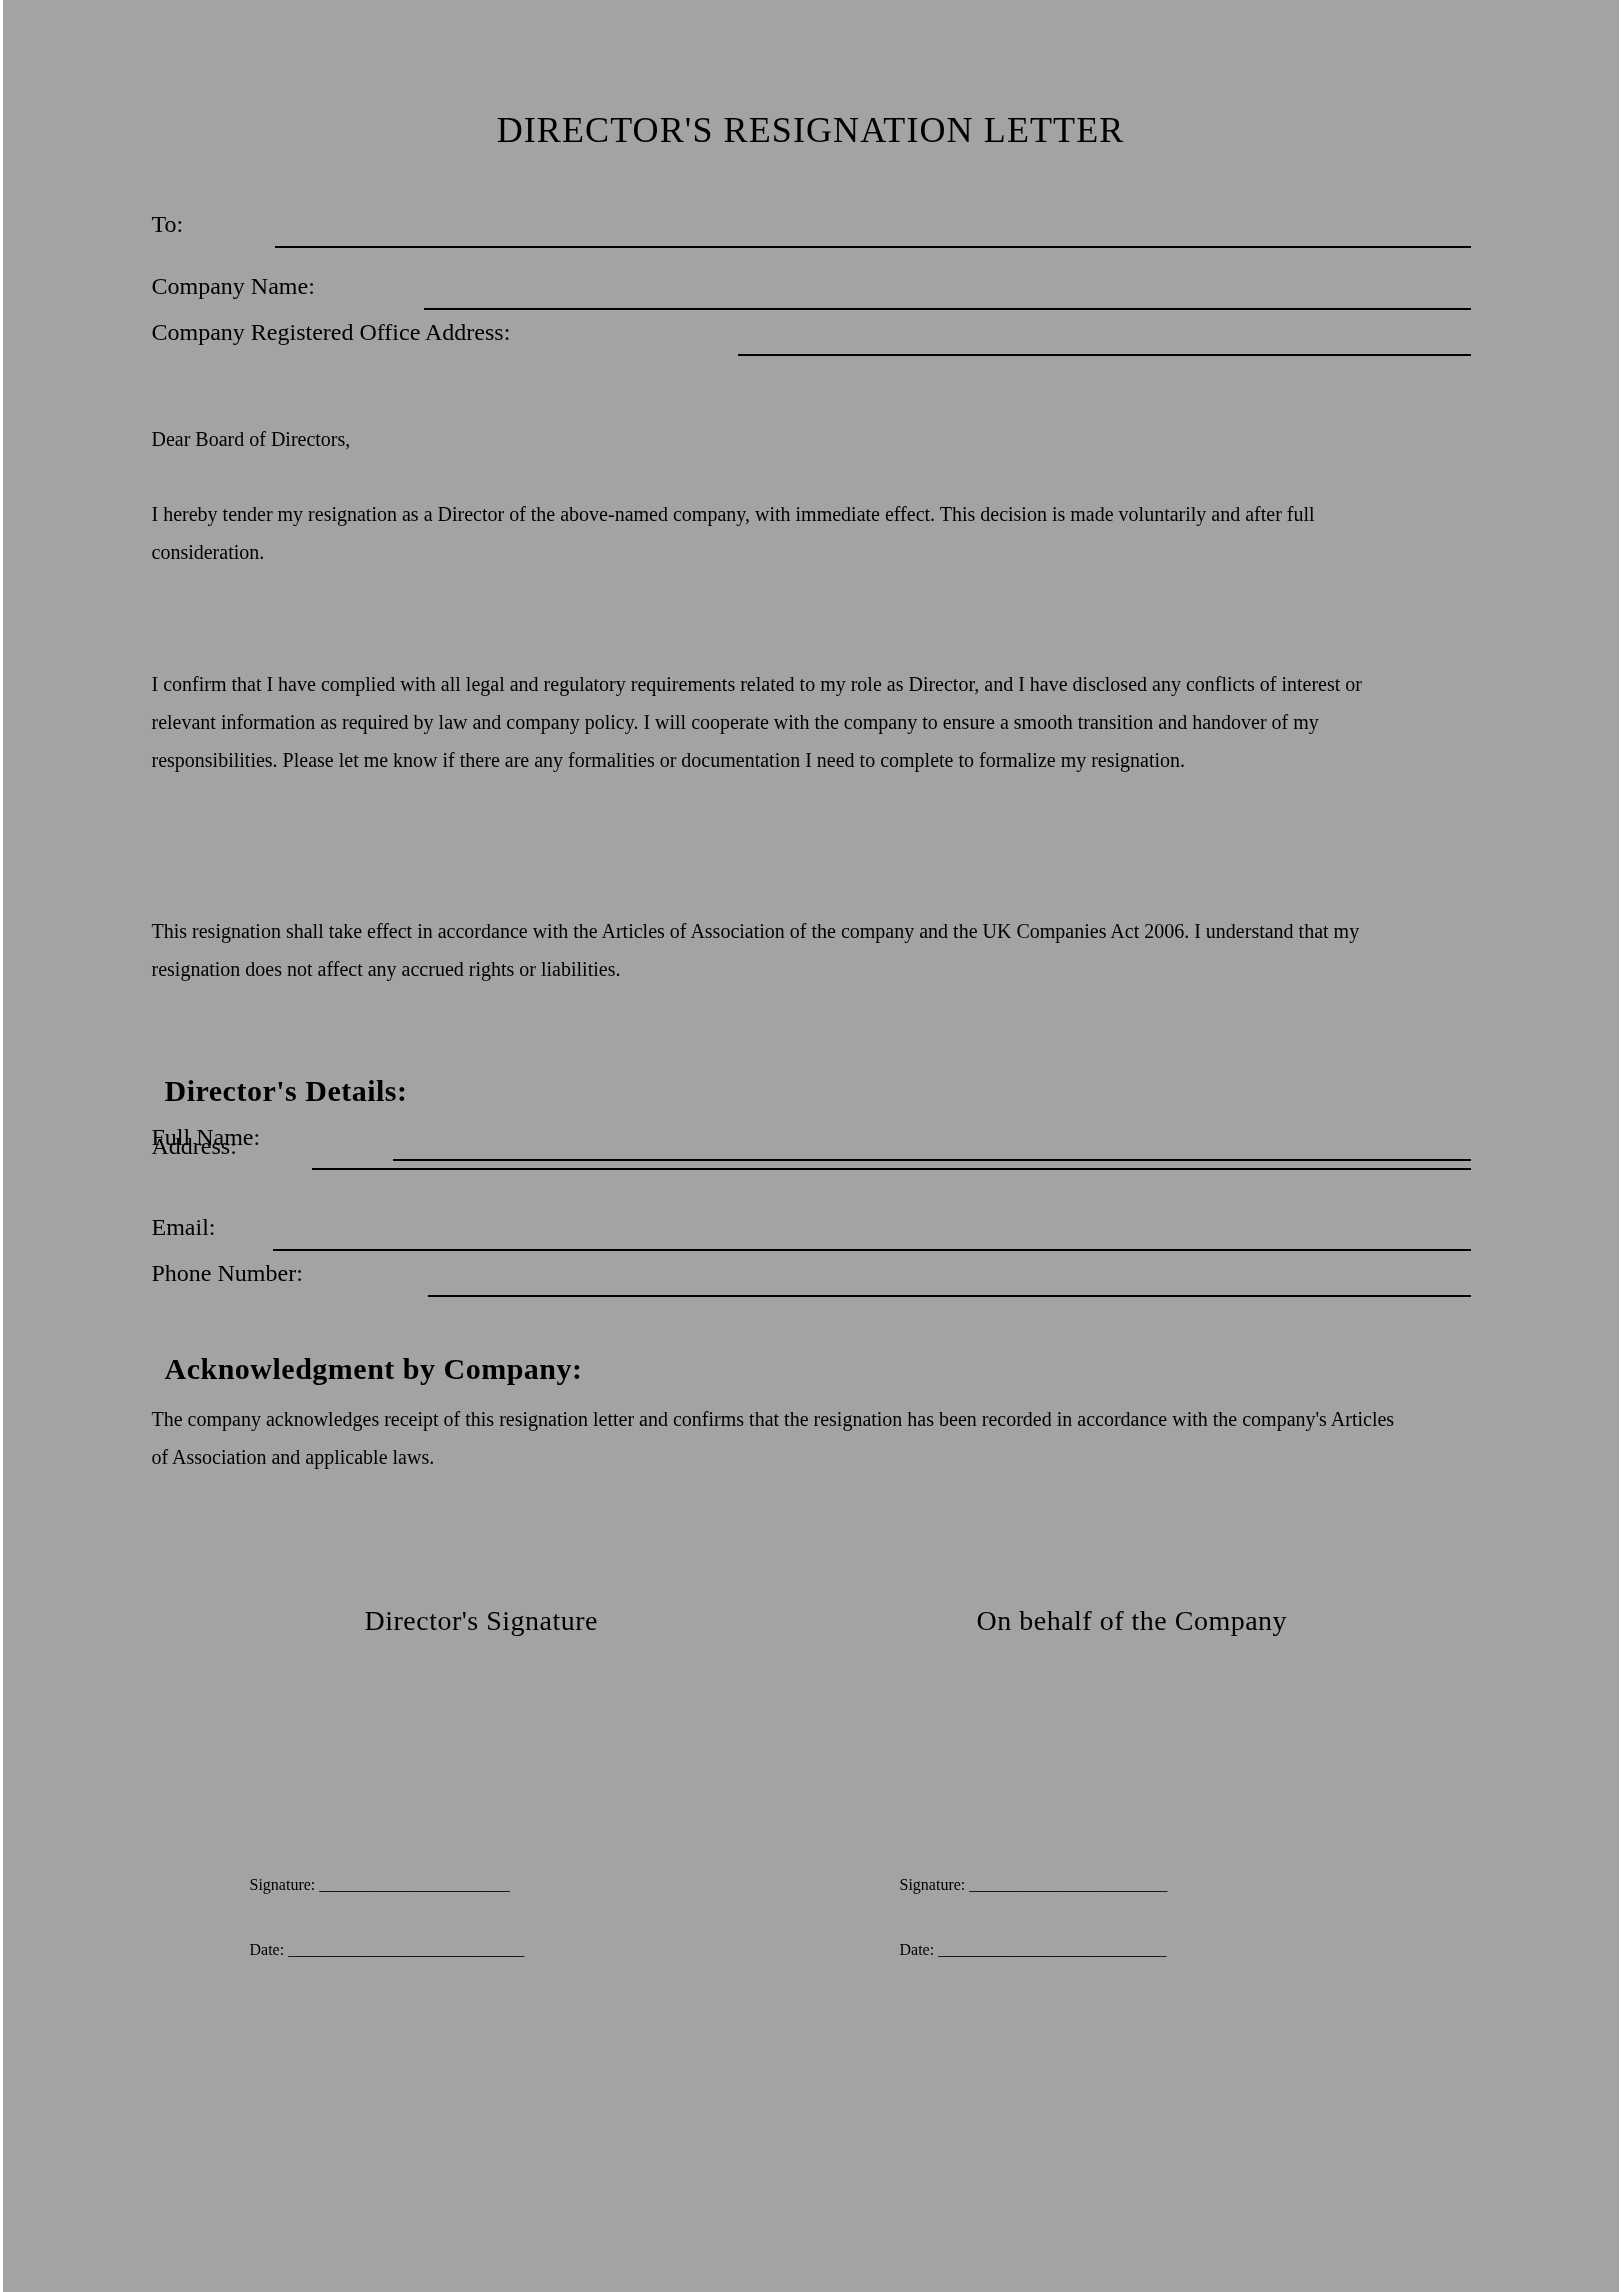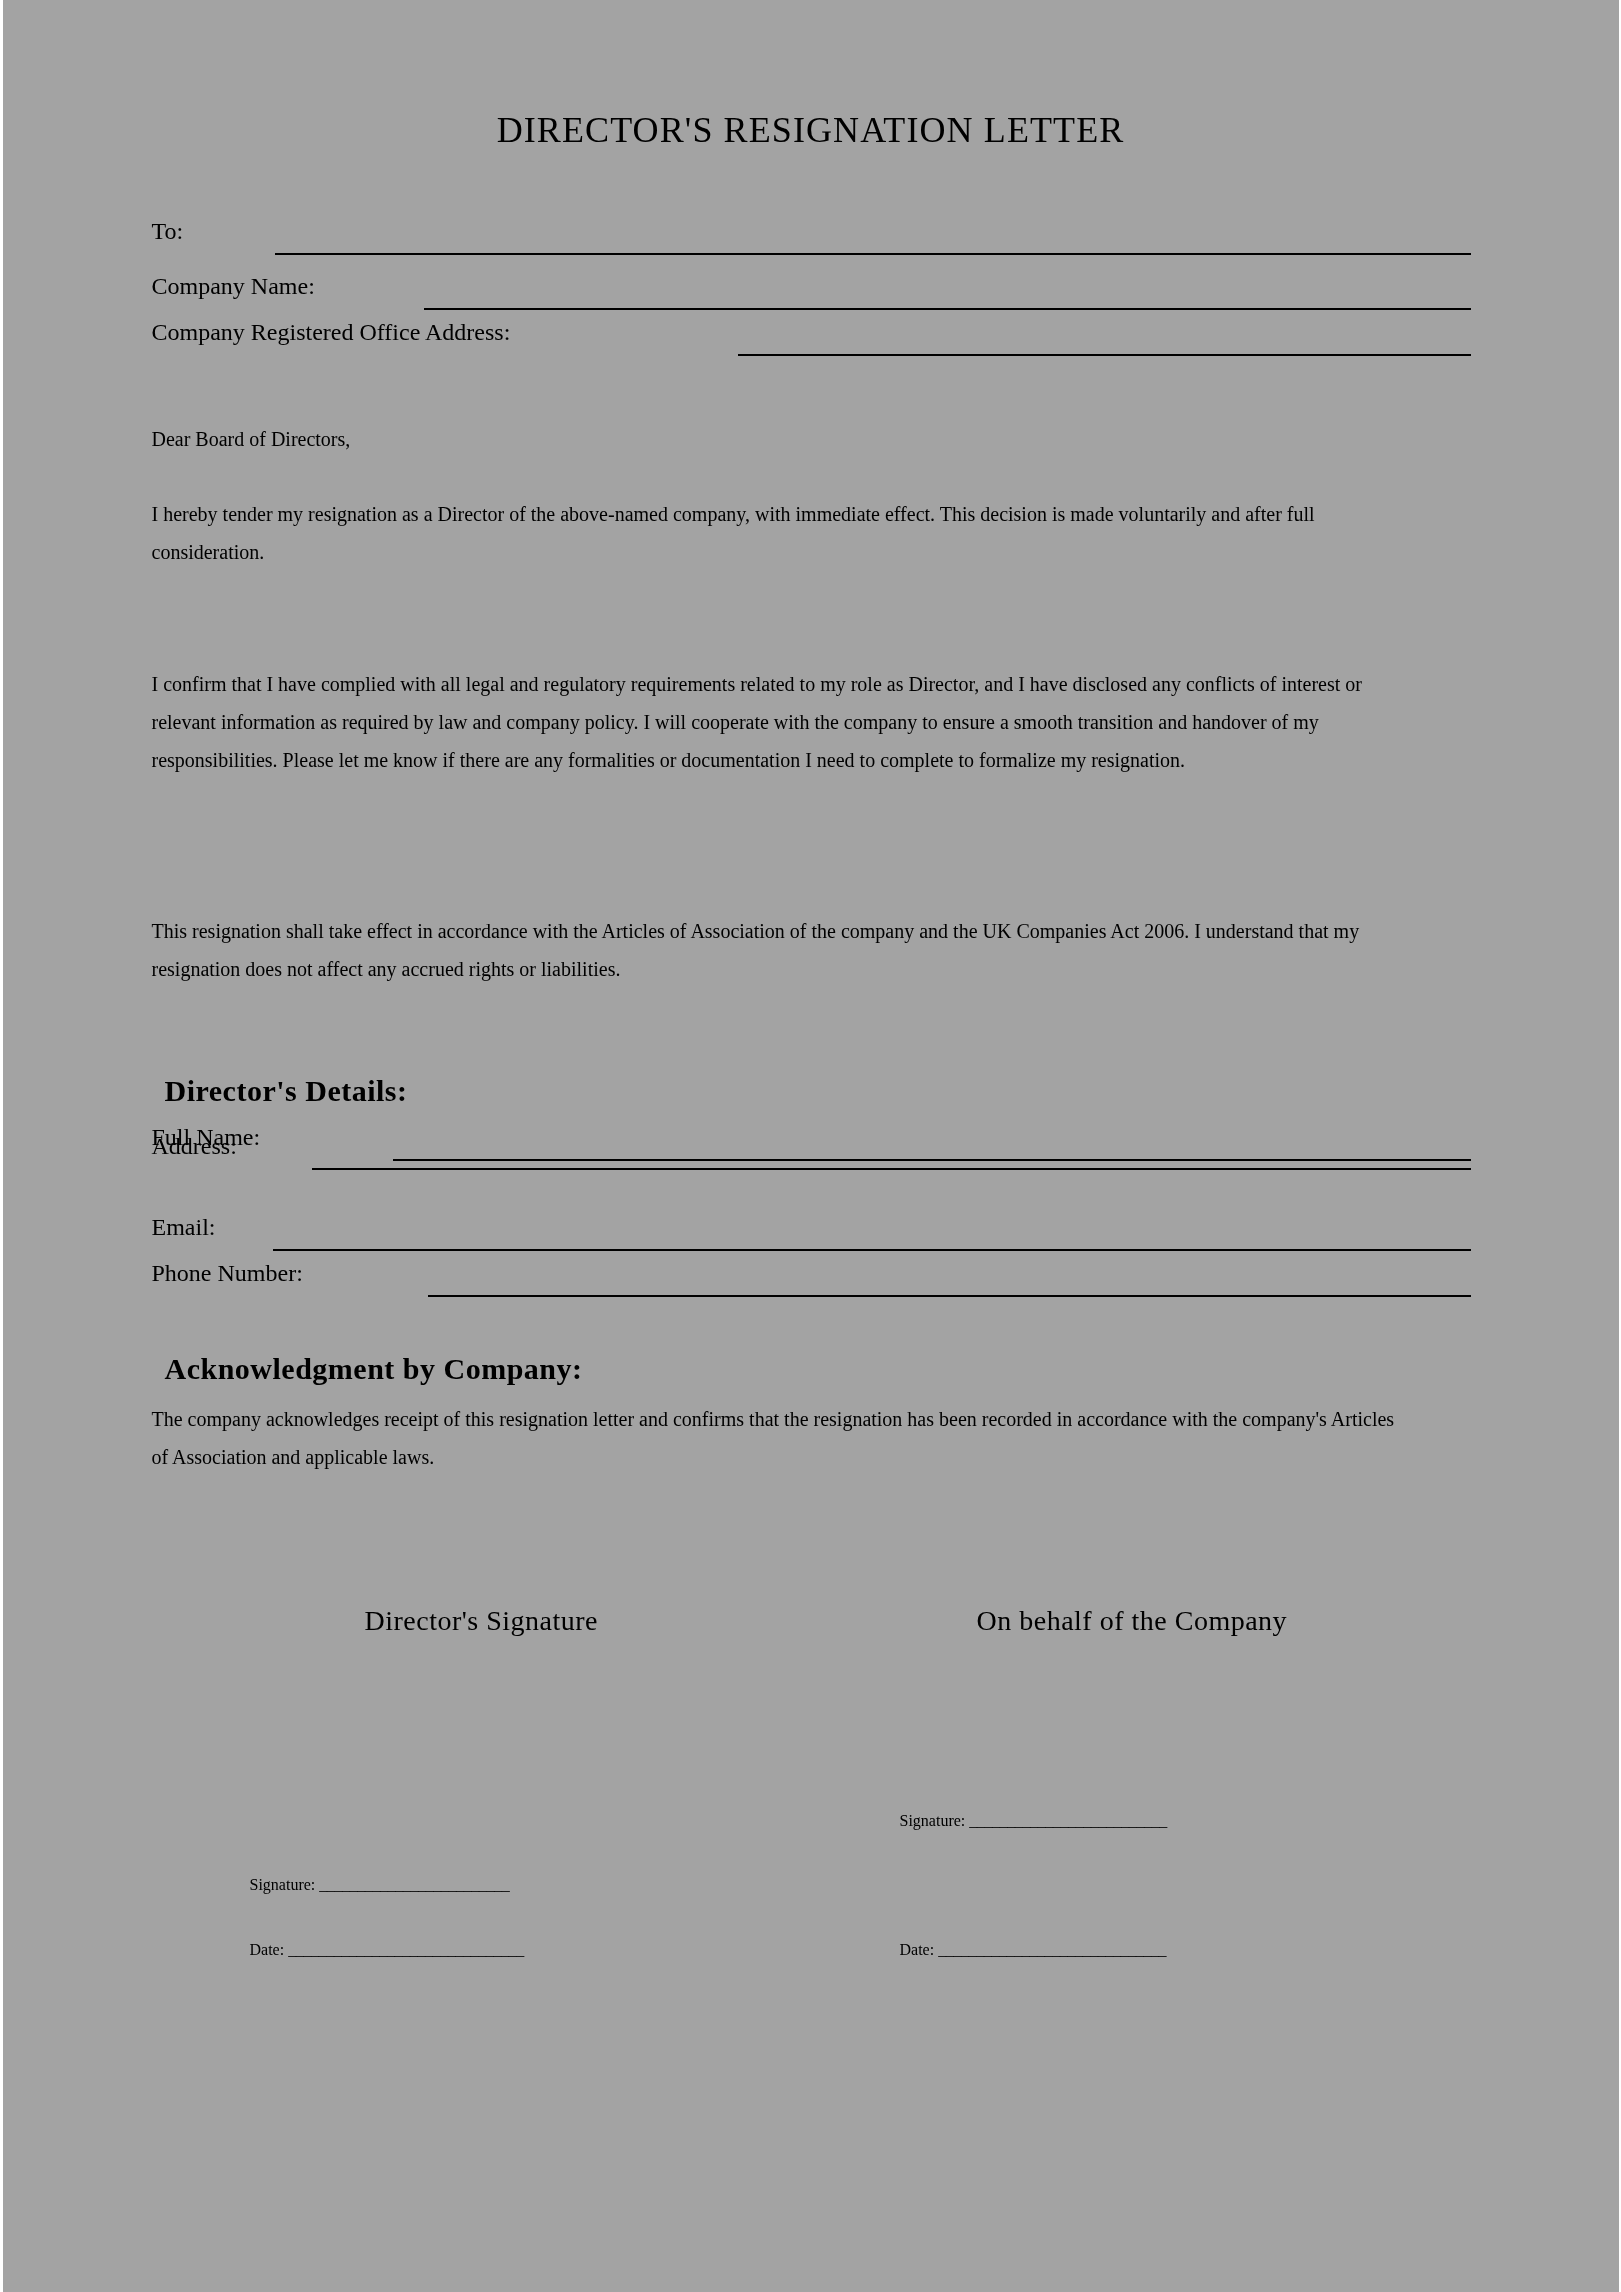--- a/index.html
+++ b/index.html
@@ -99,21 +99,21 @@
     letter-spacing: -0.4px;
   }
 </style>
 </head>
 <body>
 
 <div class="page">
 
   <div class="doc-title">DIRECTOR'S RESIGNATION LETTER</div>
 
-  <div class="field-row" style="top:217px;">
+  <div class="field-row" style="top:210px;">
     <span class="field-label">To:</span>
     <span class="field-rule" style="width:1196px;"></span>
   </div>
 
   <div class="field-row" style="top:272px;">
     <span class="field-label">Company Name:</span>
     <span class="field-rule" style="width:1047px;"></span>
   </div>
 
   <div class="field-row" style="top:318px;">
@@ -162,21 +162,21 @@
   <div class="sigline" style="left:247px; top:1870px;">
     <span>Signature:</span>
     <span class="u">_________________________</span>
   </div>
 
   <div class="sigline" style="left:247px; top:1935px;">
     <span>Date:</span>
     <span class="u">_______________________________</span>
   </div>
 
-  <div class="sigline" style="left:897px; top:1806px;font-family:Liberation Serif, serif;">
+  <div class="sigline" style="left:897px; top:1870px;font-family:Liberation Serif, serif;">
     <span>Signature:</span>
     <span class="u">__________________________</span>
   </div>
 
   <div class="sigline" style="left:897px; top:1935px;">
     <span>Date:</span>
     <span class="u">______________________________</span>
   </div>
 
 </div>

